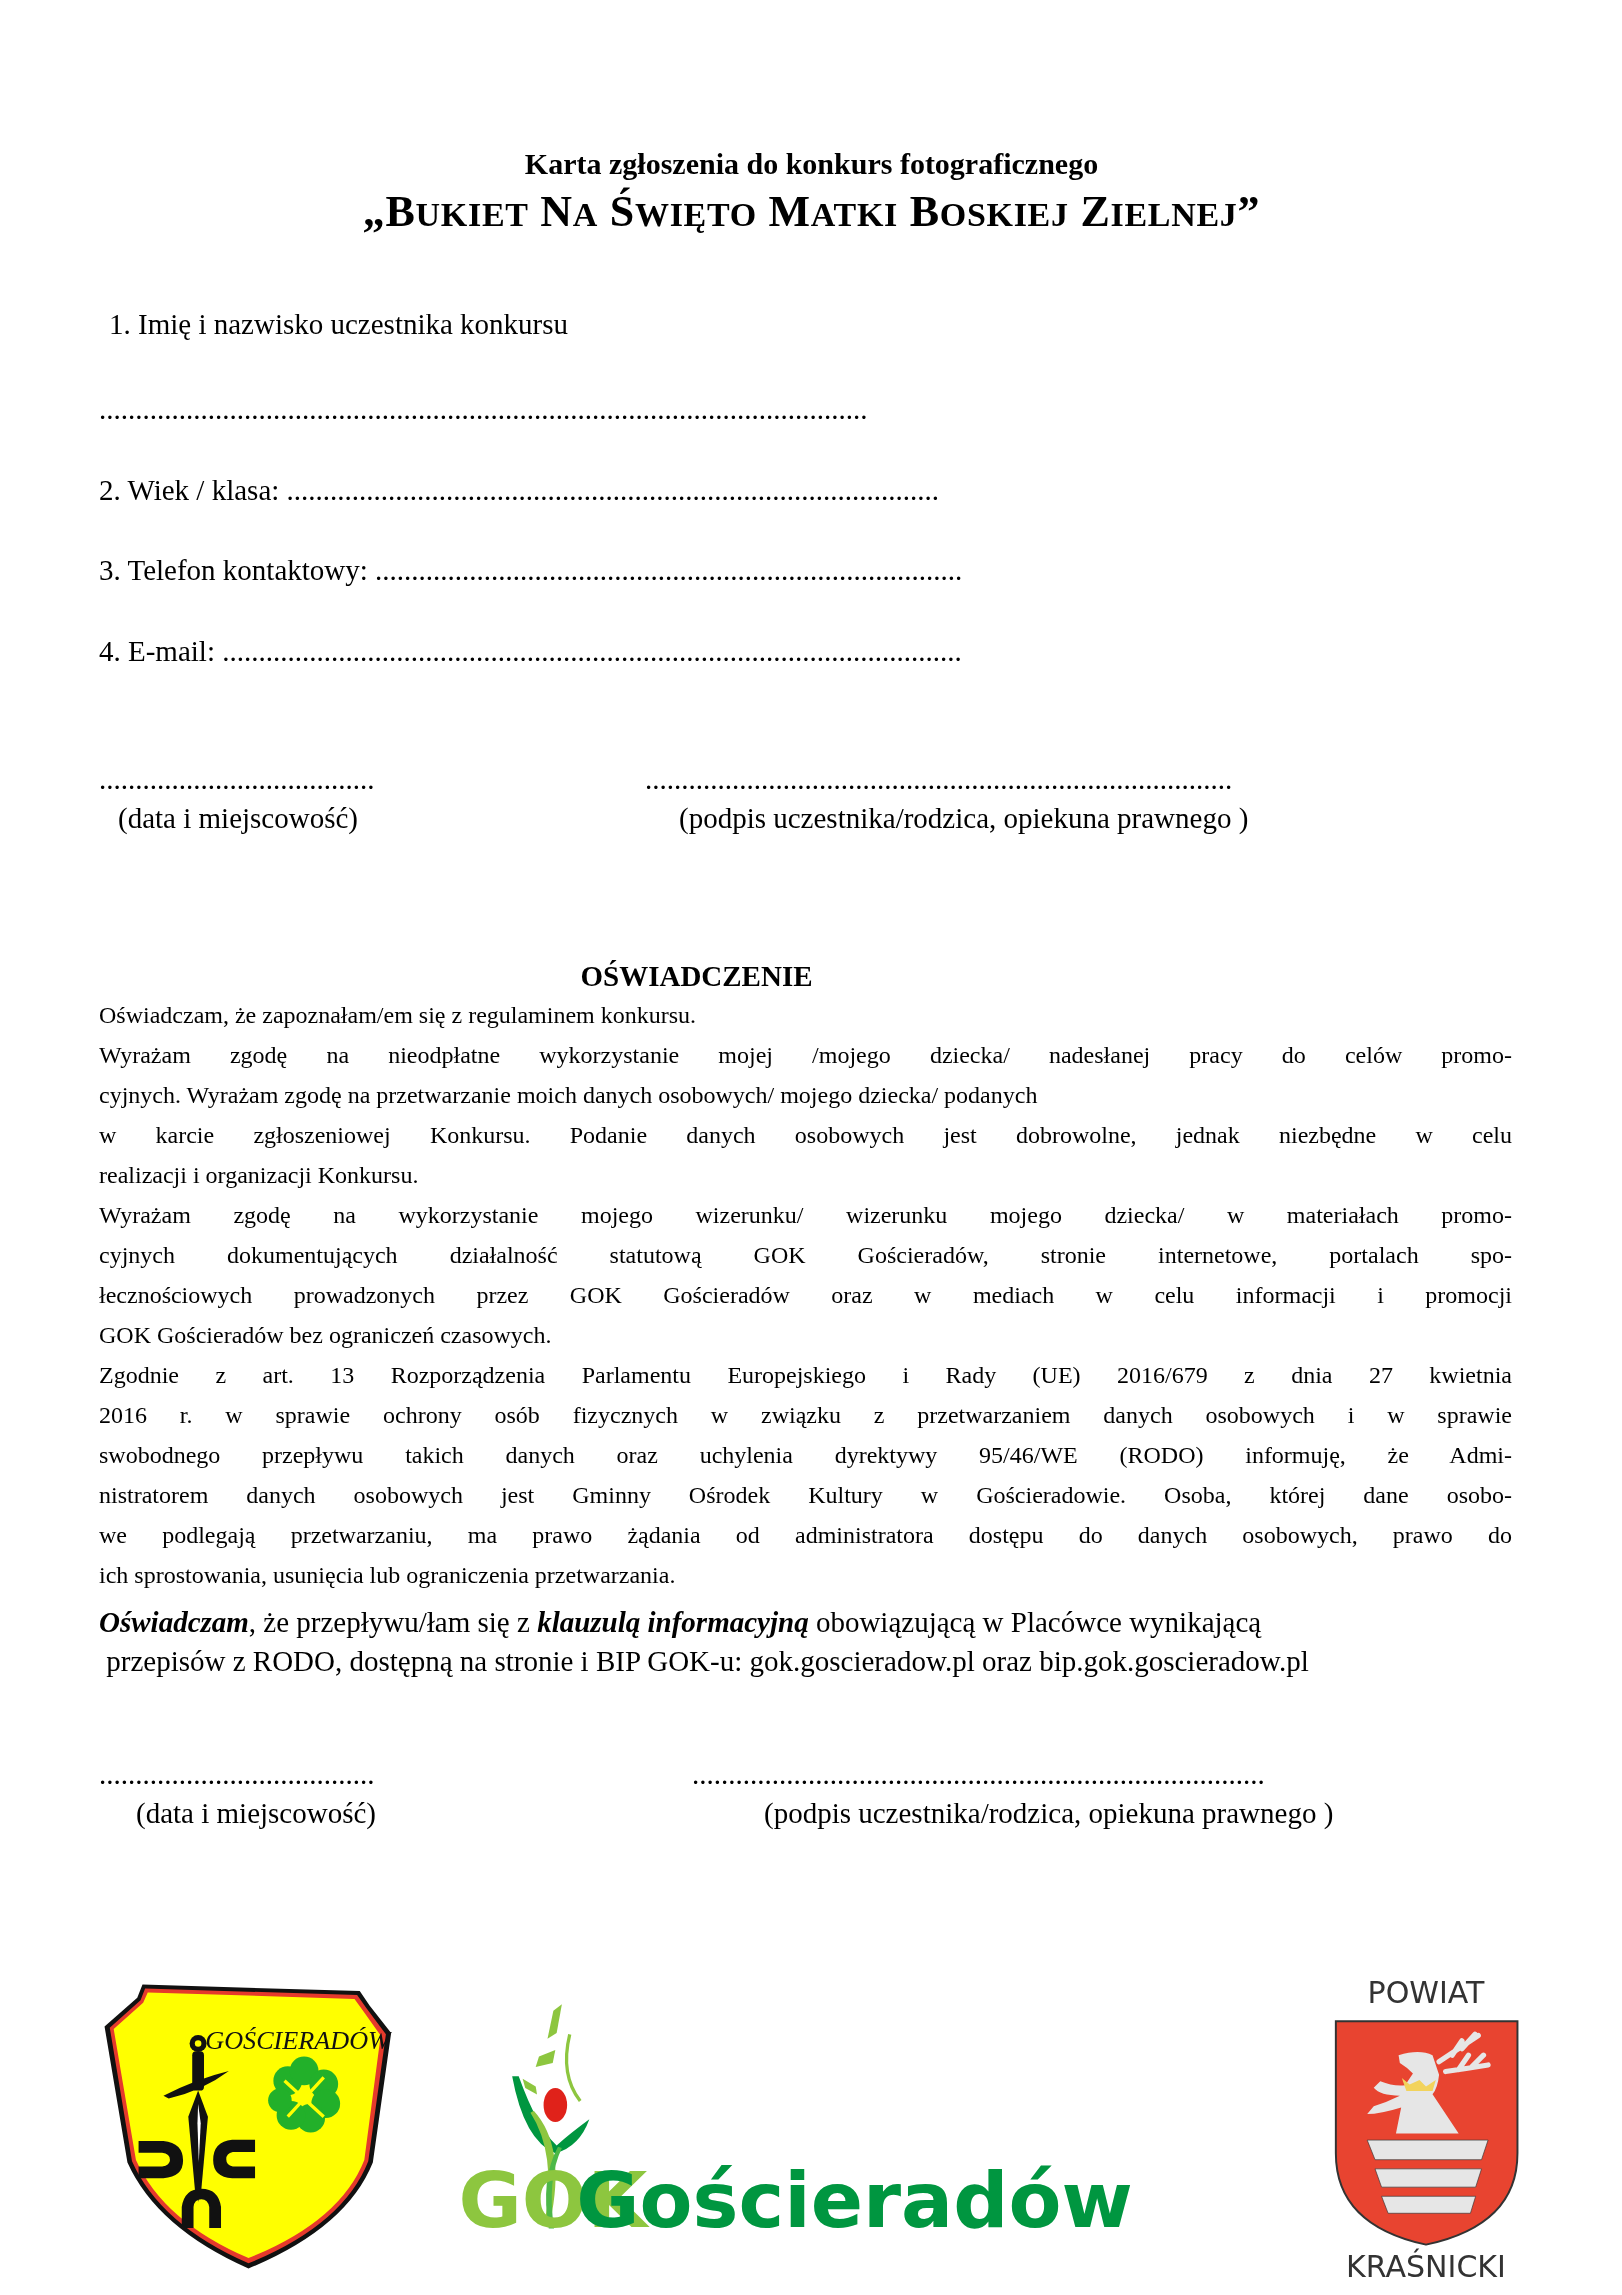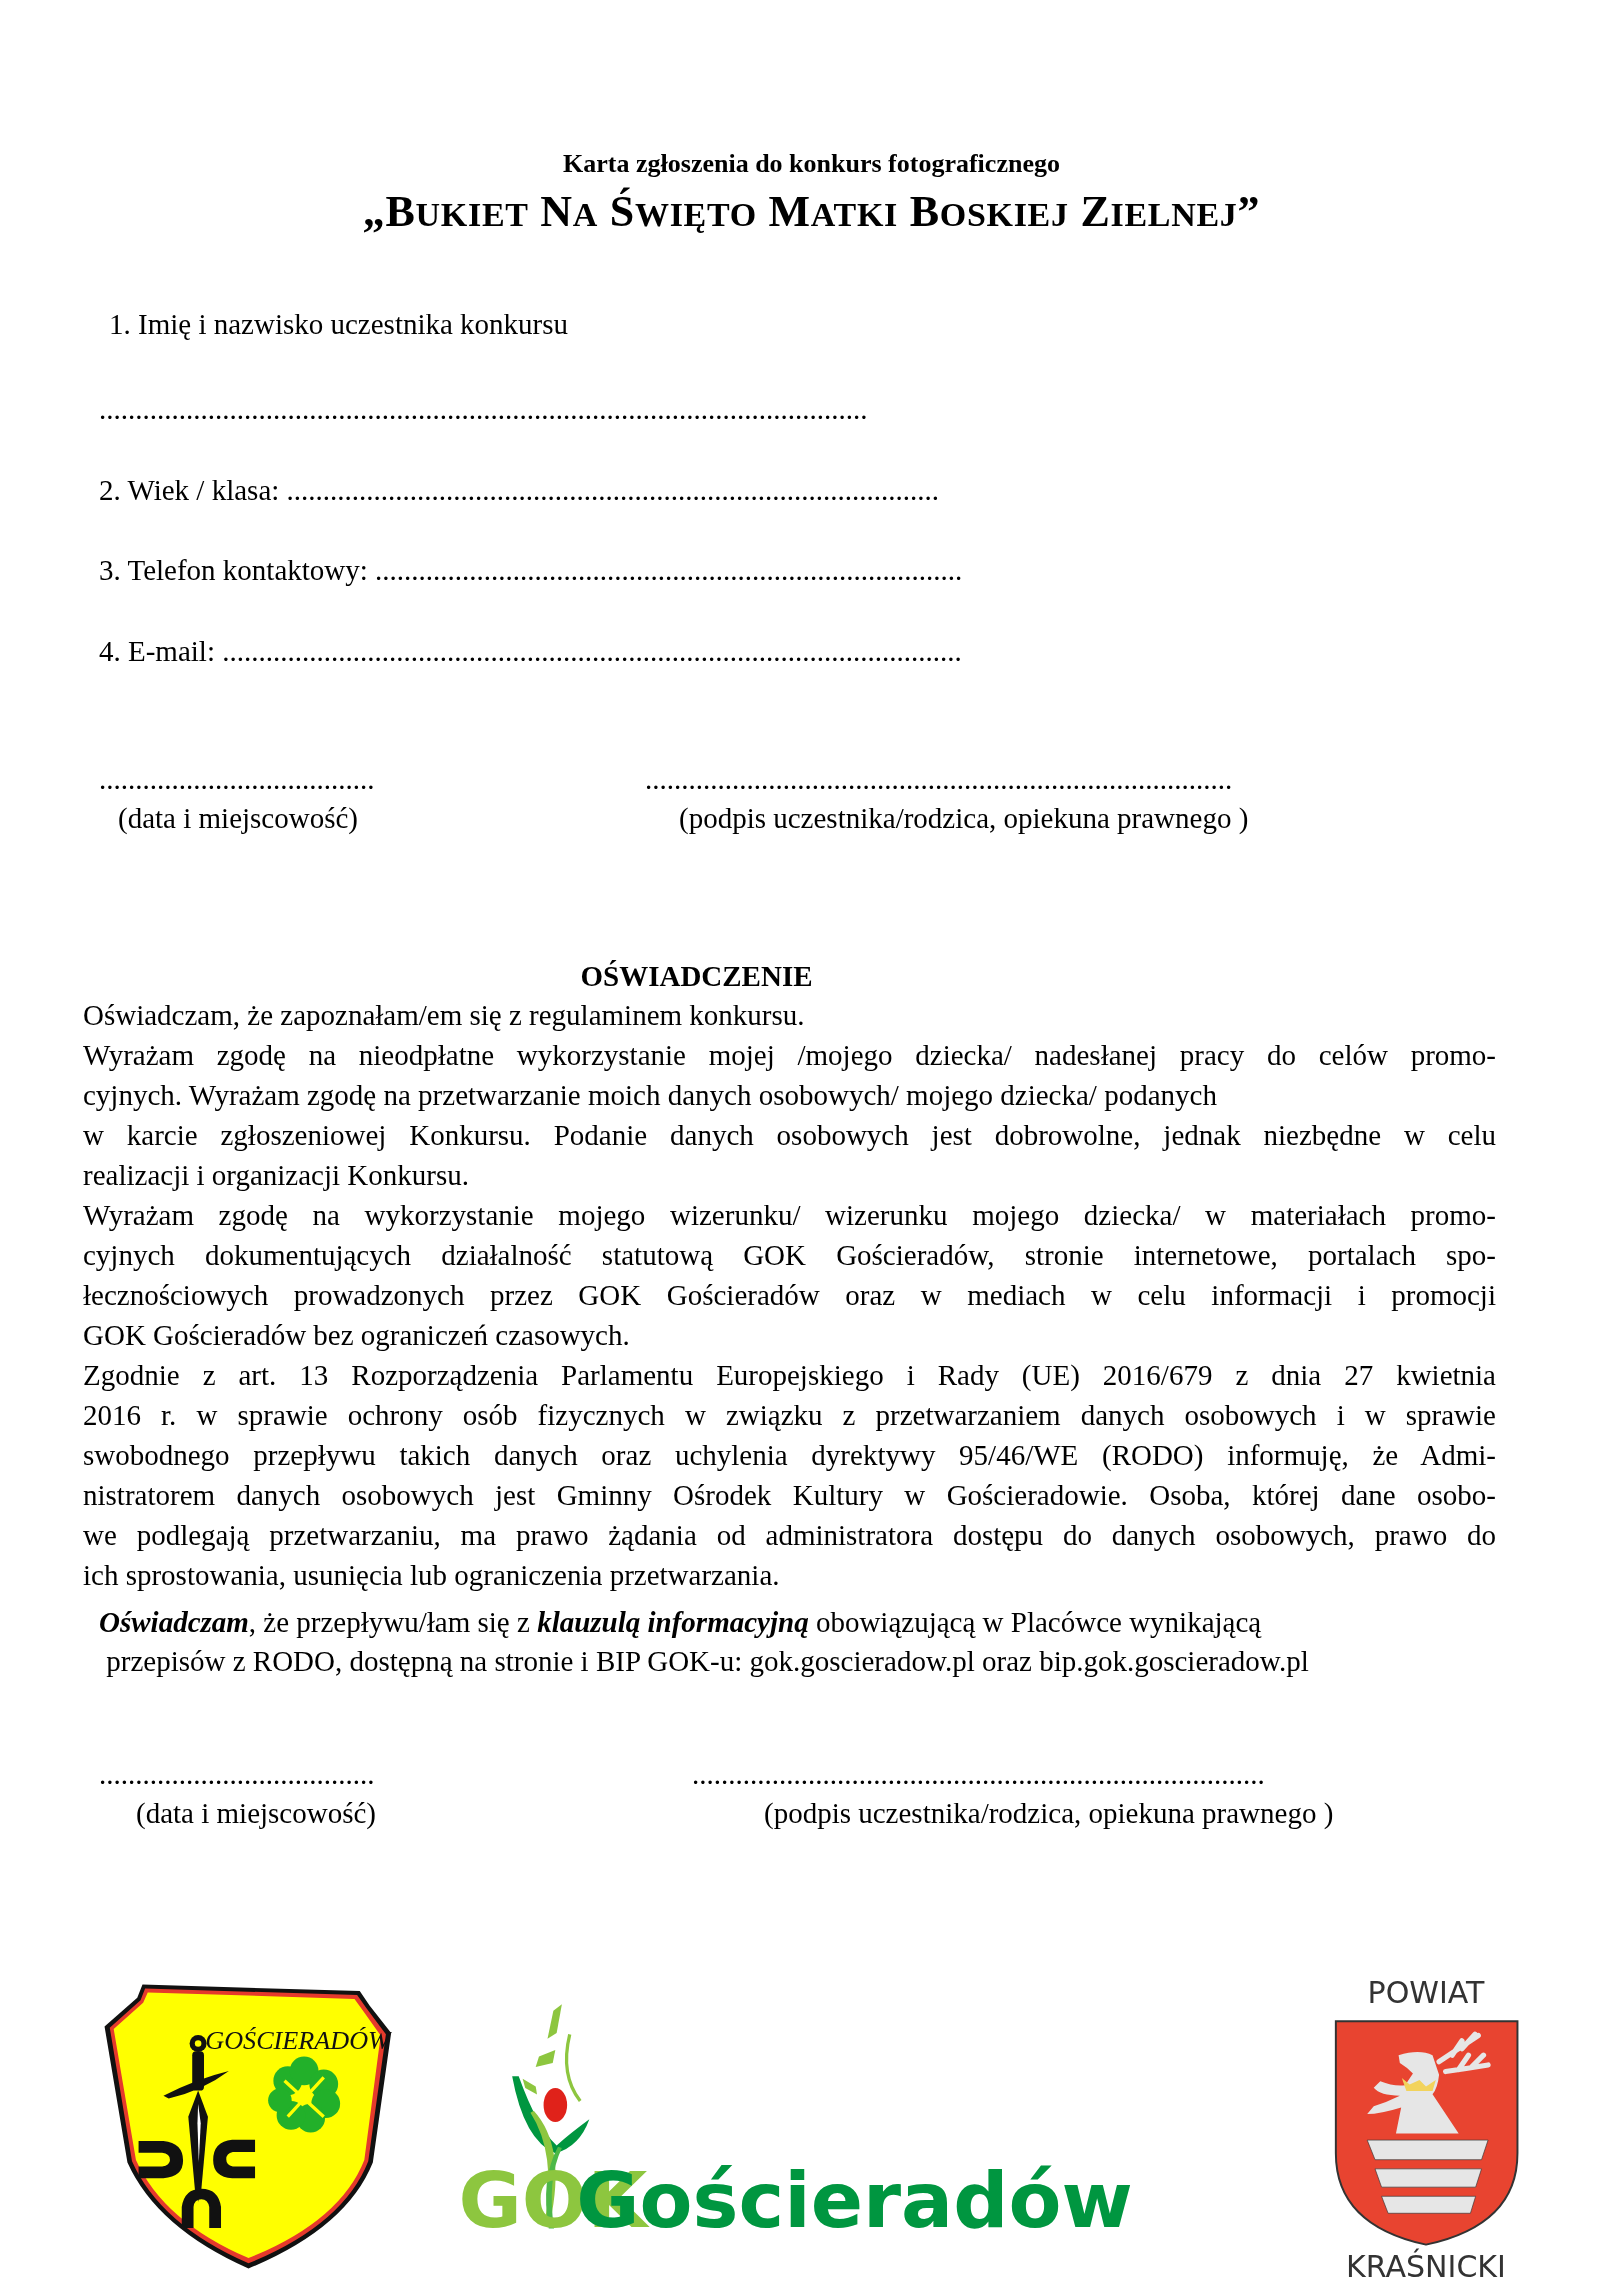--- a/index.html
+++ b/index.html
@@ -1,24 +1,24 @@
 <!DOCTYPE html>
 <html style="font-size:10.5px"><head>
 <meta charset="utf-8">
 <style>
   html, body { margin:0; padding:0; background:#ffffff; }
   body { width:1623px; height:2295px; position:relative; overflow:hidden;
          font-family:"Liberation Serif", "DejaVu Serif", serif; color:#000; }
   .abs { position:absolute; }
   .title { left:0; width:1623px; text-align:center; font-weight:bold; }
-  .title1 { top:141px; font-size:26px; line-height:46px; }
+  .title1 { top:141px; font-size:30px; line-height:46px; }
   .title2 { top:181px; font-size:44px; line-height:61px; letter-spacing:0.7px; }
   .title2 .sc { font-size:34px; }
   .txt { font-size:29px; line-height:33px; white-space:nowrap; }
-  .para { left:83px; width:1413px; font-size:29px; line-height:40px; text-align:justify; }
+  .para { left:99px; width:1413px; font-size:24px; line-height:40px; text-align:justify; }
   .line { display:block; text-align:justify; text-align-last:justify; }
   .line.last { text-align-last:left; }
   .heading { left:0; width:1393px; top:957px; text-align:center; font-weight:bold; font-size:29px; line-height:39px; }
   b { font-weight:bold;font-style:italic; }
   .logo-box { position:absolute; }
 </style>
 </head>
 <body>
 
 <div class="abs title title1">Karta zgłoszenia do  konkurs fotograficznego</div>

